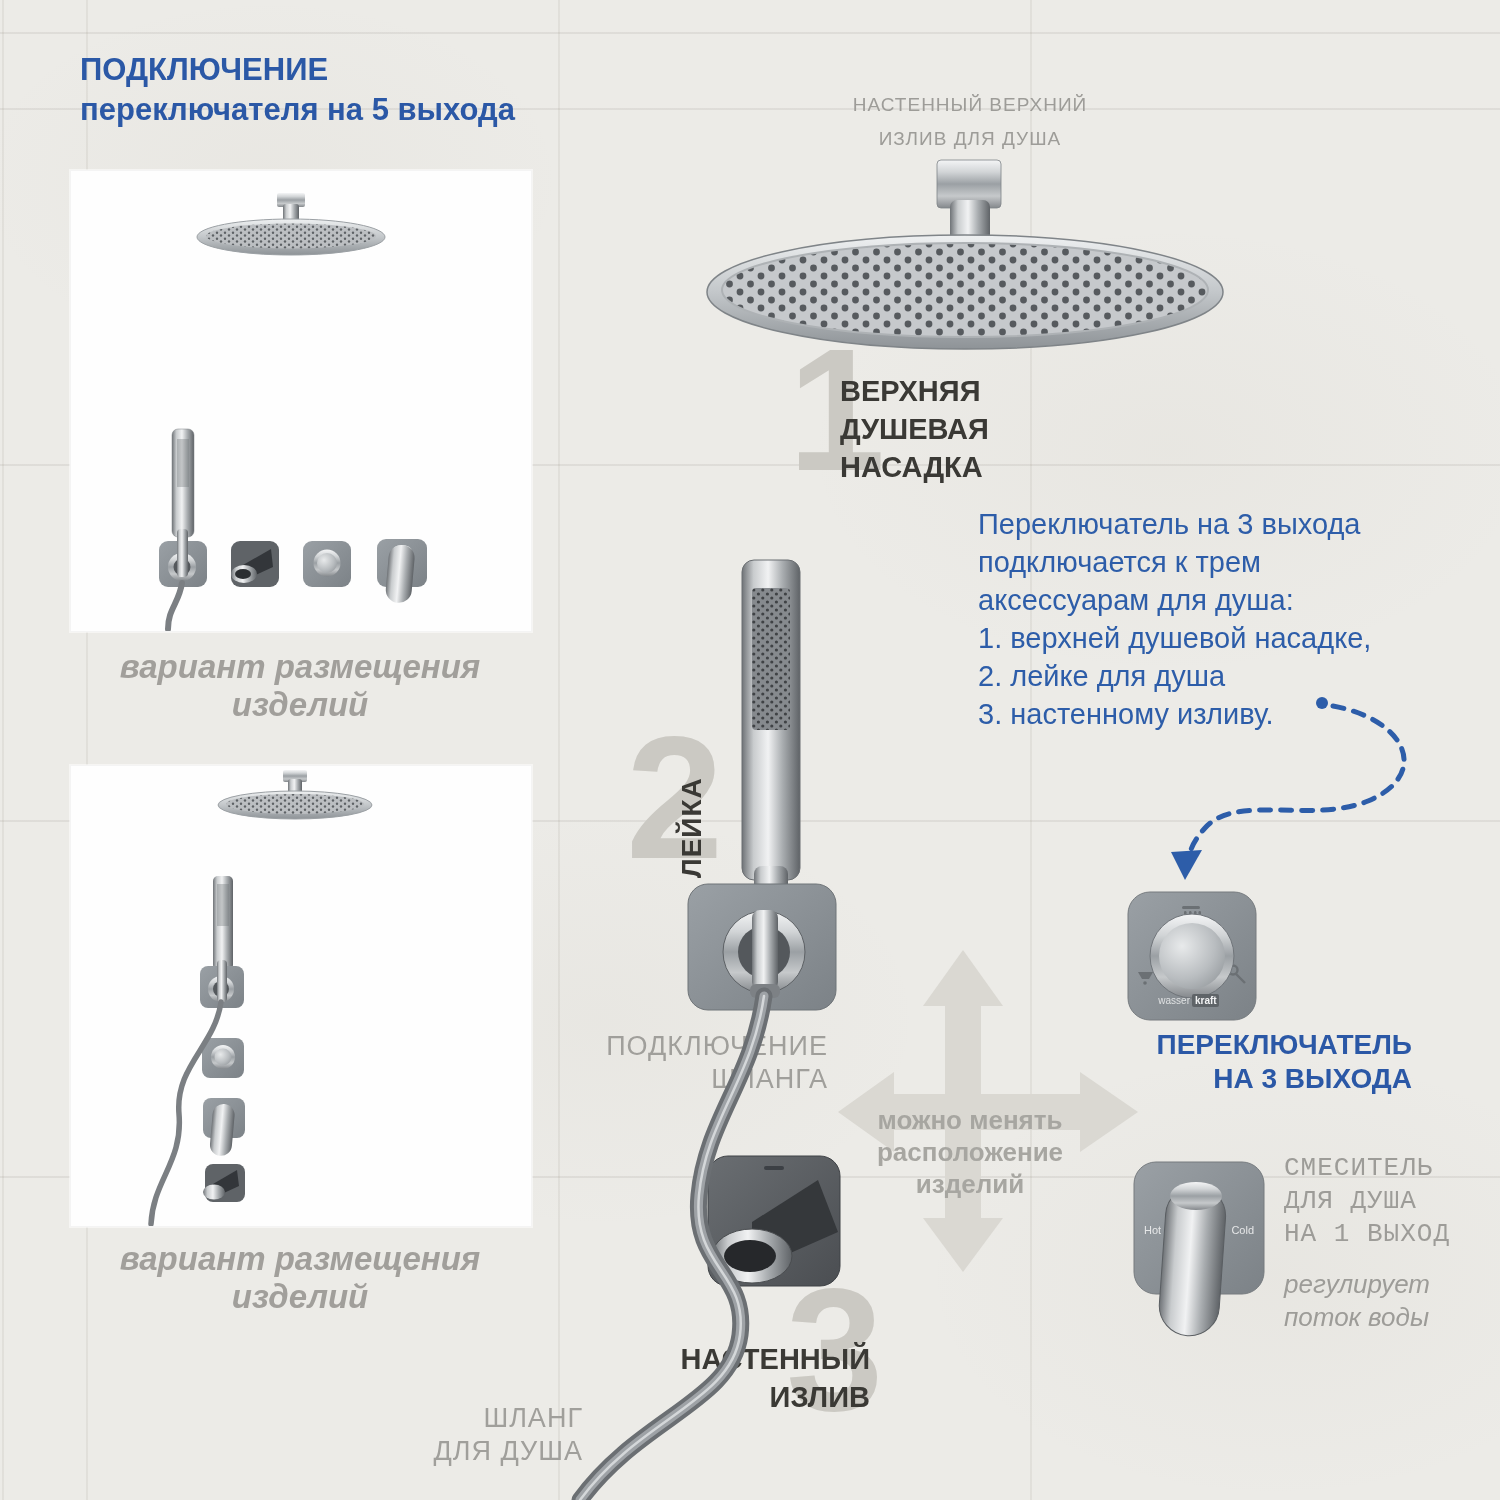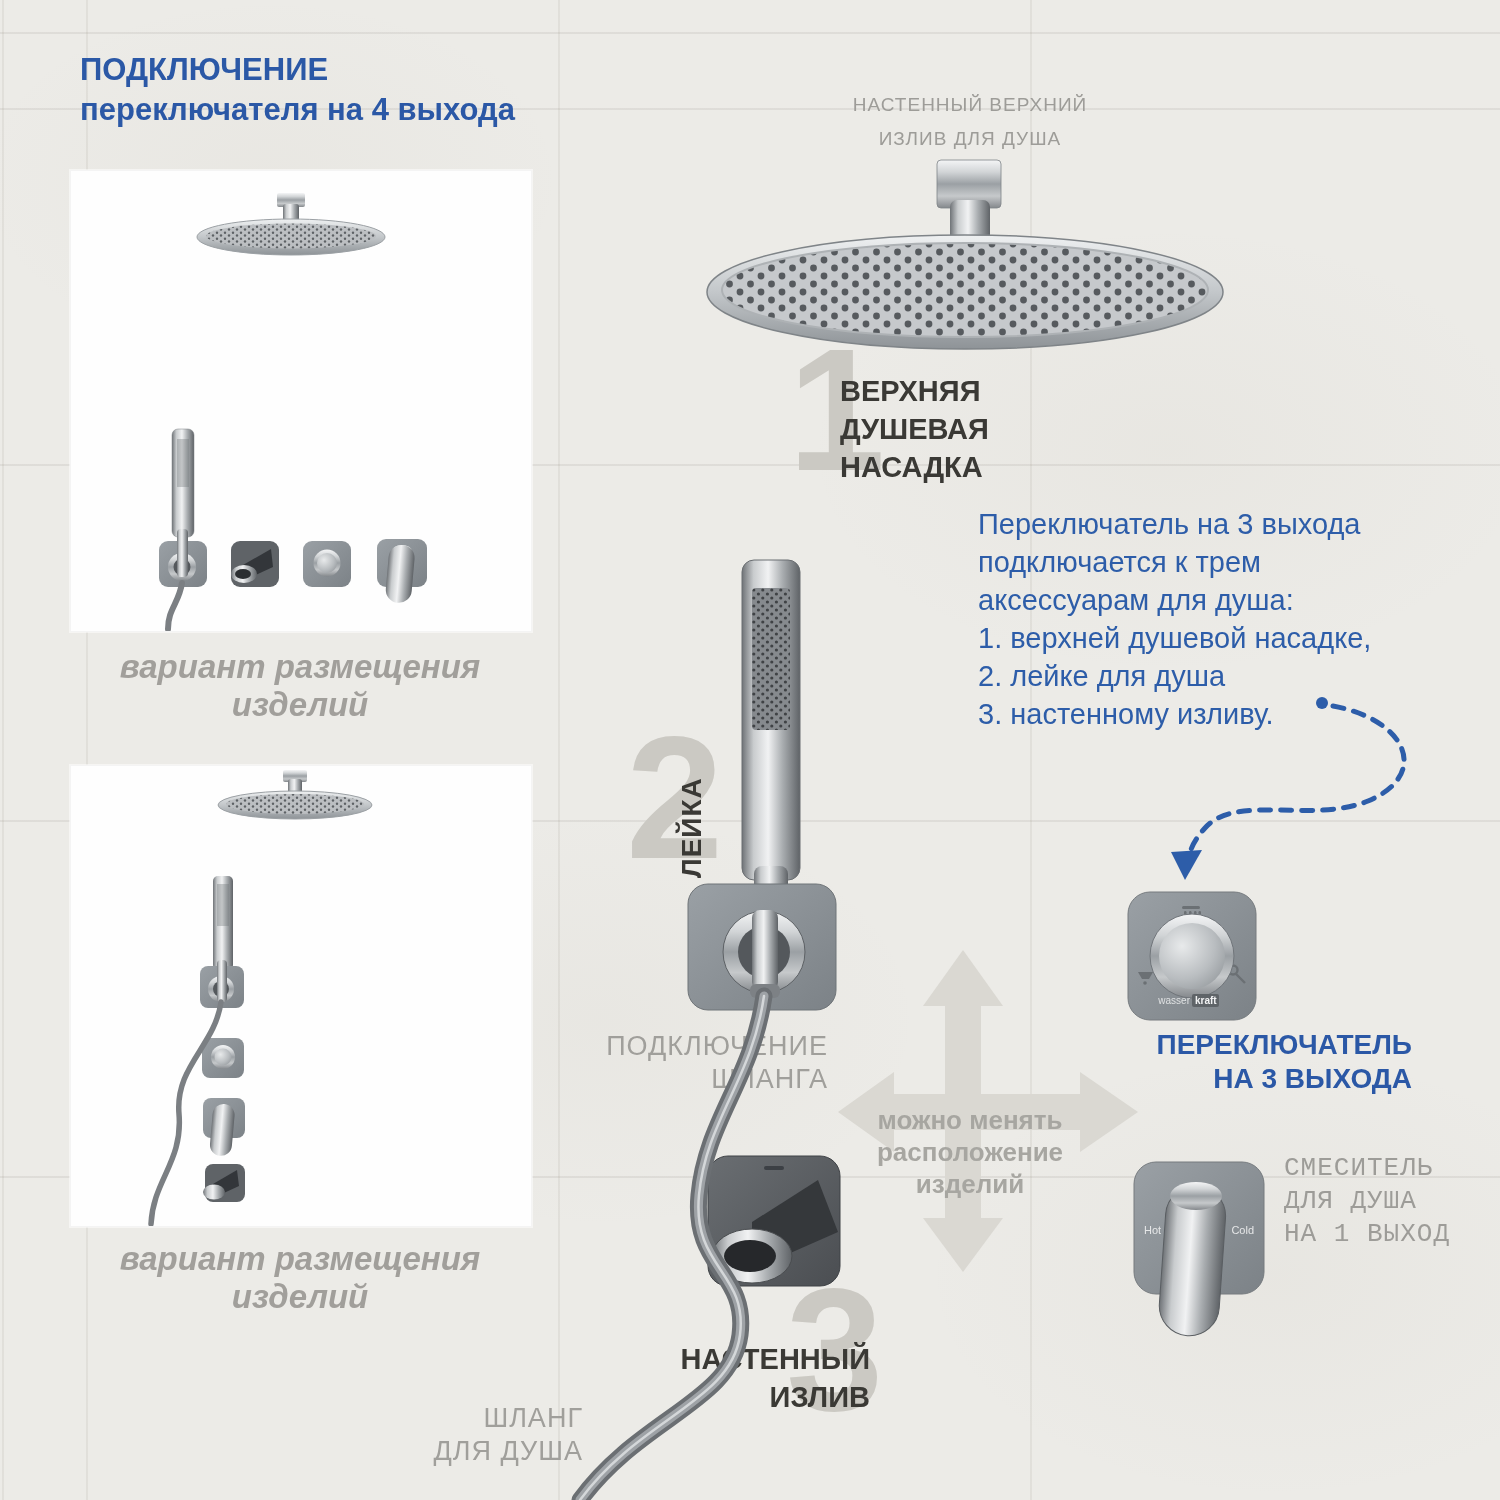--- a/index.html
+++ b/index.html
@@ -162,21 +162,21 @@
         <rect x="134" y="398" width="40" height="38" rx="8" fill="#5f6367"></rect>
         <path d="M166 404 L142 418 L142 432 L168 420 Z" fill="#33363a"></path>
         <ellipse cx="143" cy="426" rx="11" ry="7.5" fill="url(#chromeH)"></ellipse>
         <path d="M150 236 C 144 280, 104 300, 108 348 C 112 396, 82 414, 80 458" stroke="#7b7f83" stroke-width="5.5" fill="none" stroke-linecap="round"></path>
       </g>
     </svg>
   </div>
   <div class="abs caption caption2">вариант размещения изделий</div>
 
   <div class="abs title pre">ПОДКЛЮЧЕНИЕ
-переключателя на 4 выхода</div>
+переключателя на 5 выхода</div>
   <div class="abs wall-label pre">НАСТЕННЫЙ ВЕРХНИЙ
 ИЗЛИВ ДЛЯ ДУША</div>
   <div class="abs item-label label1 pre">ВЕРХНЯЯ
 ДУШЕВАЯ
 НАСАДКА</div>
   <div class="abs desc pre">Переключатель на 3 выхода
 подключается к трем
 аксессуарам для душа:
 1. верхней душевой насадке,
 2. лейке для душа
@@ -185,20 +185,22 @@
   <div class="abs gray-label hose-connect pre">ПОДКЛЮЧЕНИЕ
 ШЛАНГА</div>
   <div class="abs move-hint pre">можно менять
 расположение
 изделий</div>
   <div class="abs divert-label pre">ПЕРЕКЛЮЧАТЕЛЬ
 НА 3 ВЫХОДА</div>
   <div class="abs mixer-label pre">СМЕСИТЕЛЬ
 ДЛЯ ДУША
 НА 1 ВЫХОД</div>
+  <div class="abs mixer-note pre">регулирует
+поток воды</div>
   <div class="abs item-label label3 pre">НАСТЕННЫЙ
 ИЗЛИВ</div>
   <div class="abs gray-label hose-label pre">ШЛАНГ
 ДЛЯ ДУША</div>
 
   <svg class="layer graphics" width="1500" height="1500" viewBox="0 0 1500 1500">
     <defs>
       <linearGradient id="chromeV" x1="0" y1="0" x2="0" y2="1">
         <stop offset="0" stop-color="#f4f5f6"></stop>
           <stop offset="0.25" stop-color="#d2d5d7"></stop>

